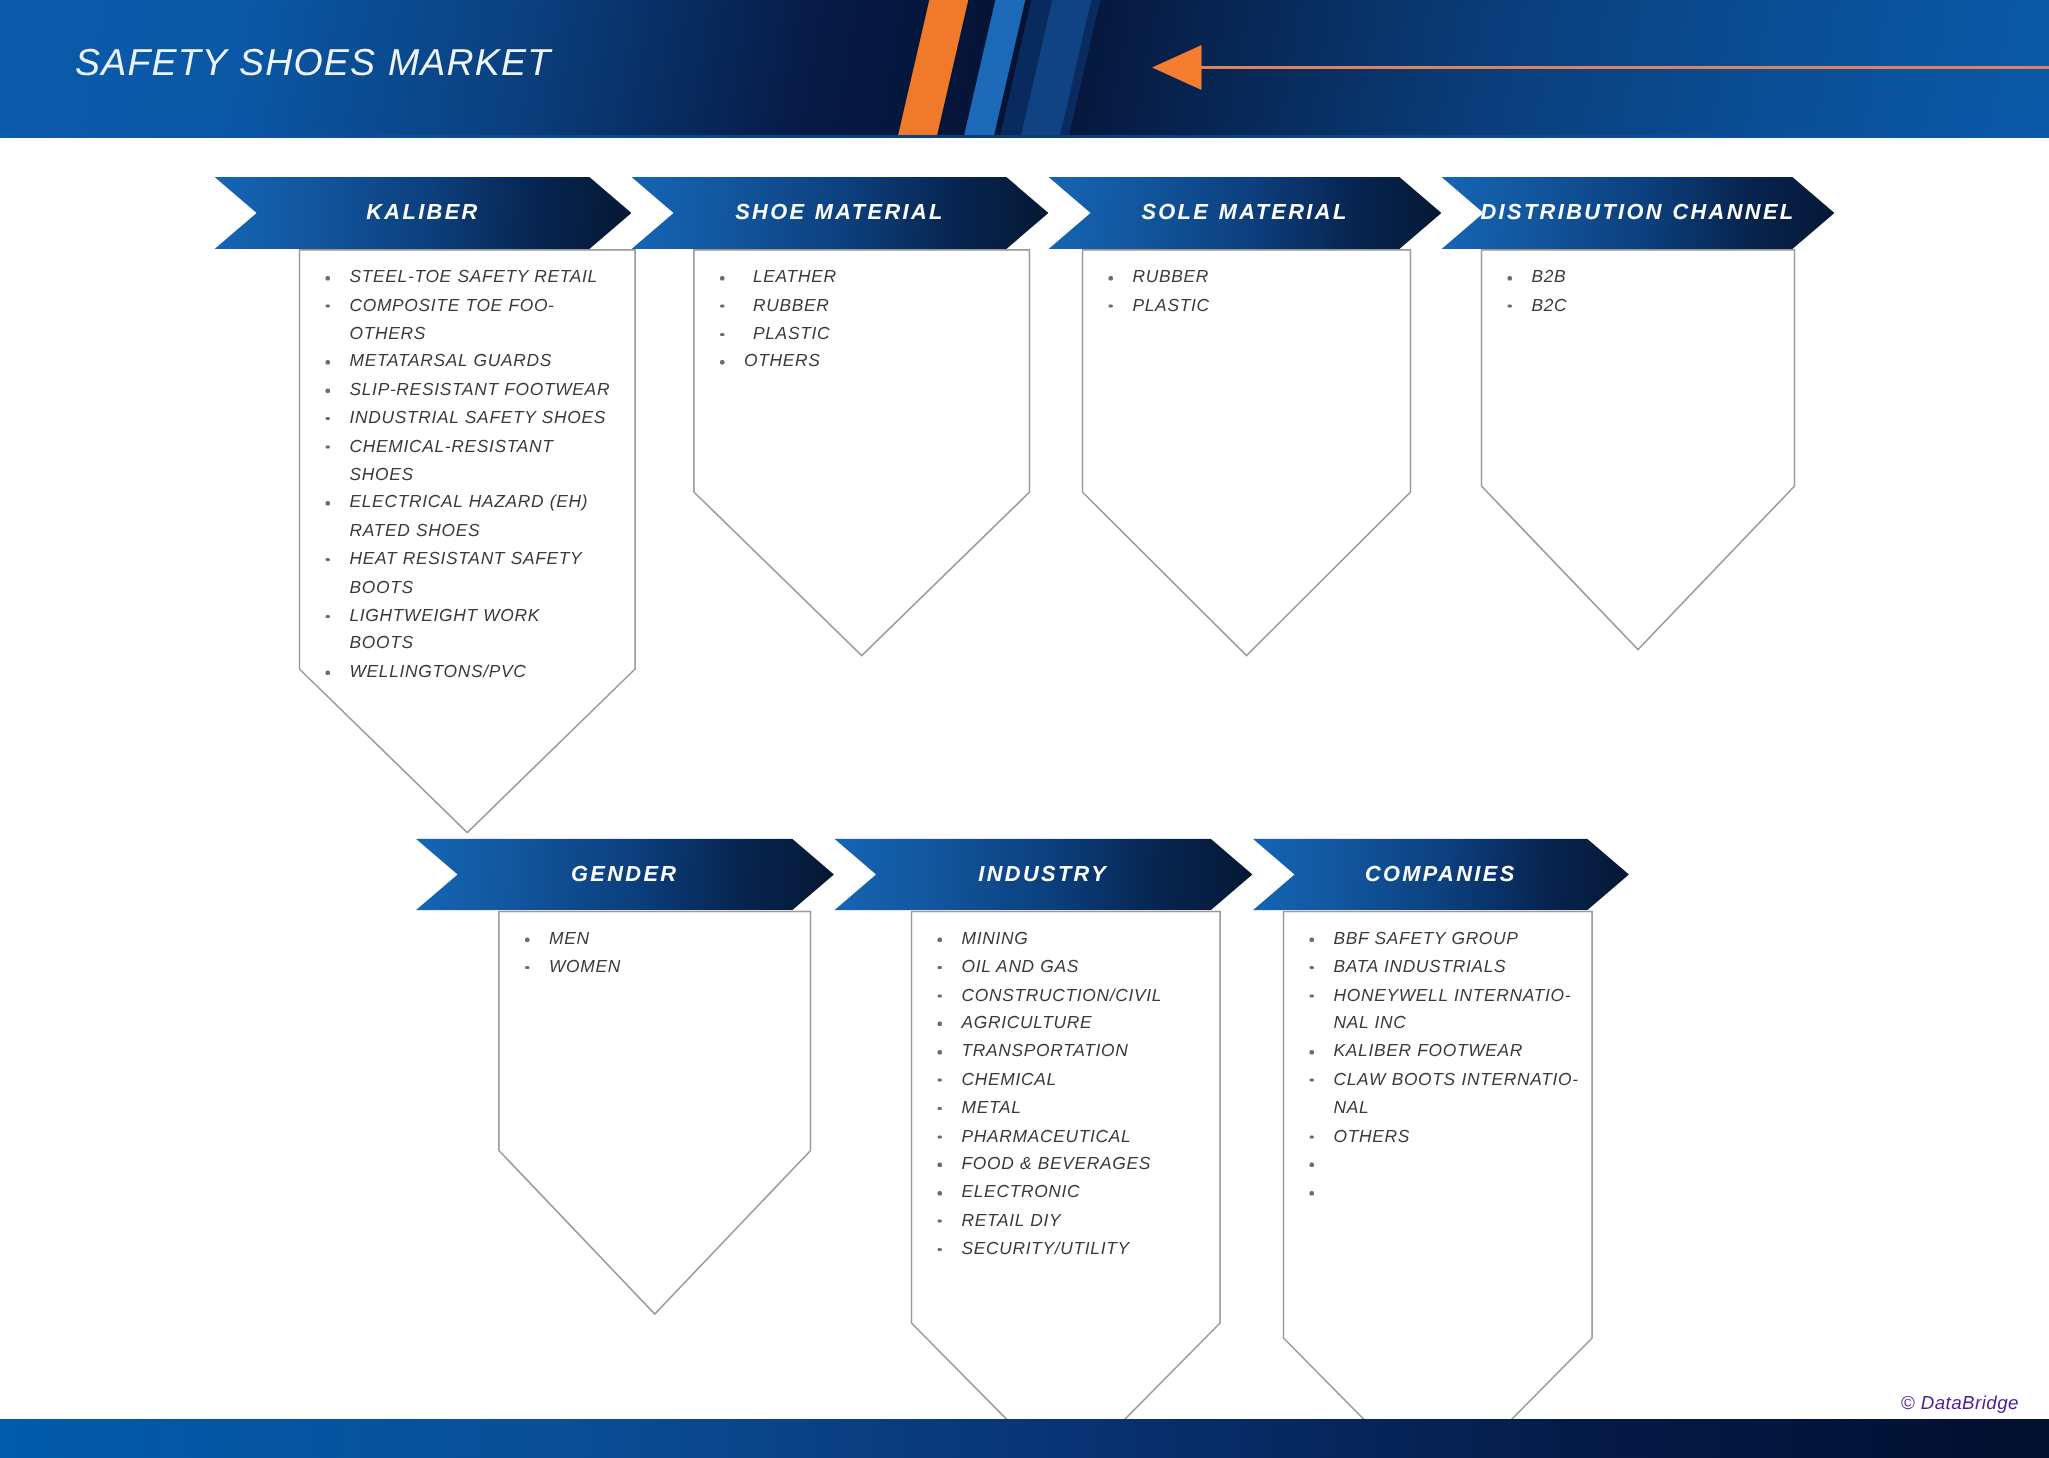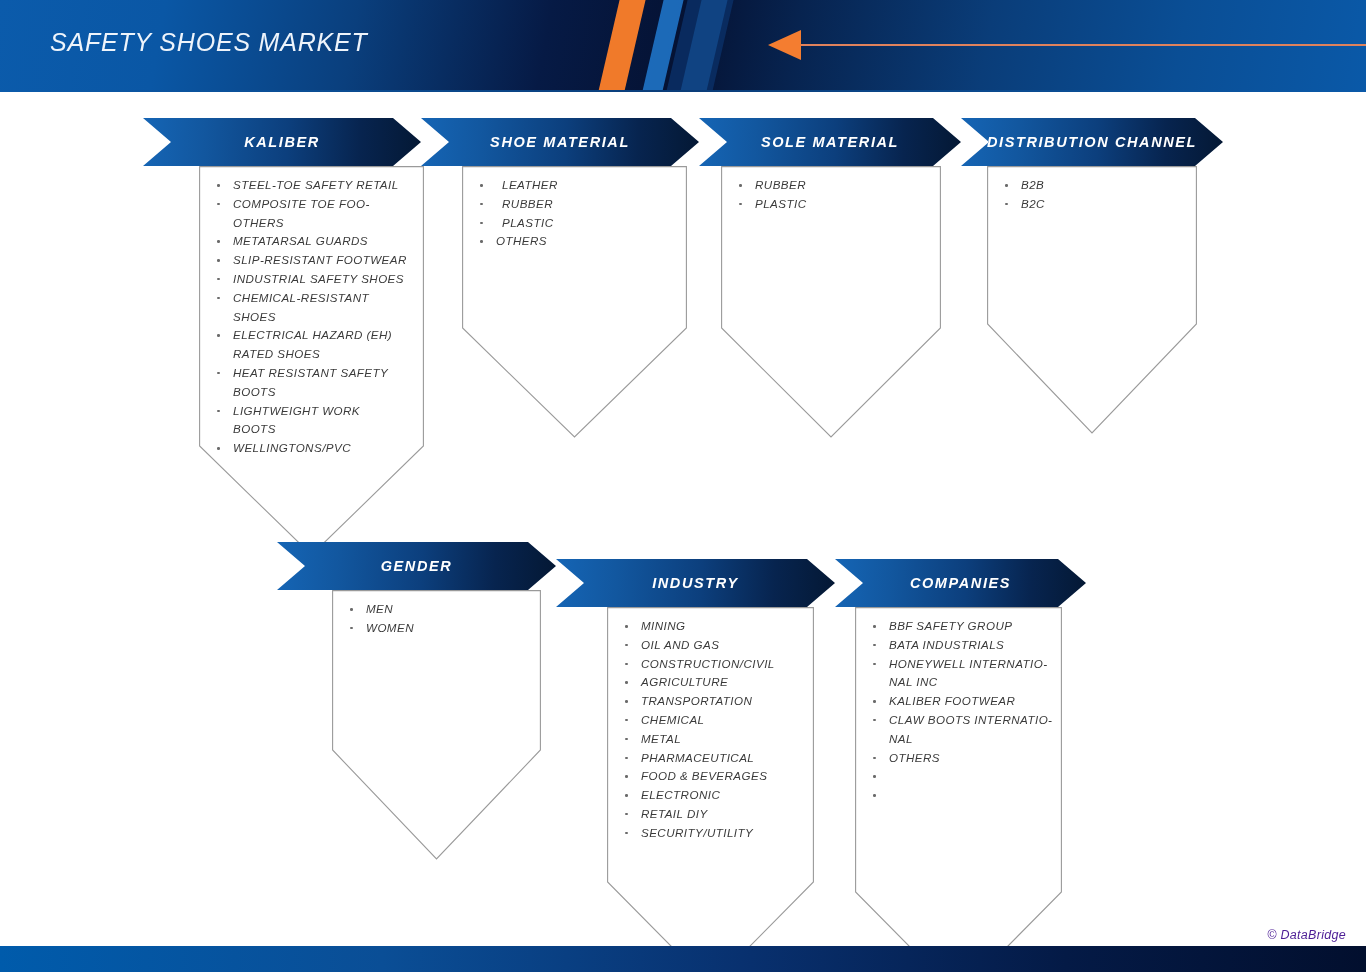--- a/index.html
+++ b/index.html
@@ -258,21 +258,21 @@
       </svg>
       <div class="card-inner">
         <ul class="items">
             <li>B2B</li>
             <li>B2C</li>
           </ul>
       </div>
     </div>
   </div>
 
-  <div class="col" style="left:277px; top:542px; width:279px;">
+  <div class="col" style="left:277px; top:559px; width:279px;">
     <div class="banner" style="width:279px;">
       <span class="banner-label">GENDER</span>
     </div>
     <div class="card" style="width:209px; height:270px; margin-left:55px;">
       <svg class="card-svg" width="209" height="270" viewBox="0 0 209 270">
         <path d="M0.6,0.6 L208.4,0.6 L208.4,160 L104.5,269 L0.6,160 Z" fill="#ffffff" stroke="#9a9a9a" stroke-width="1.1"></path>
       </svg>
       <div class="card-inner">
         <ul class="items">
             <li>MEN</li>

